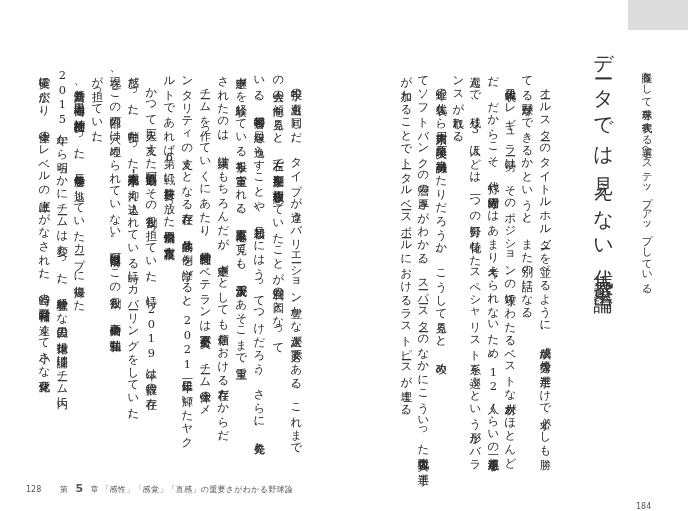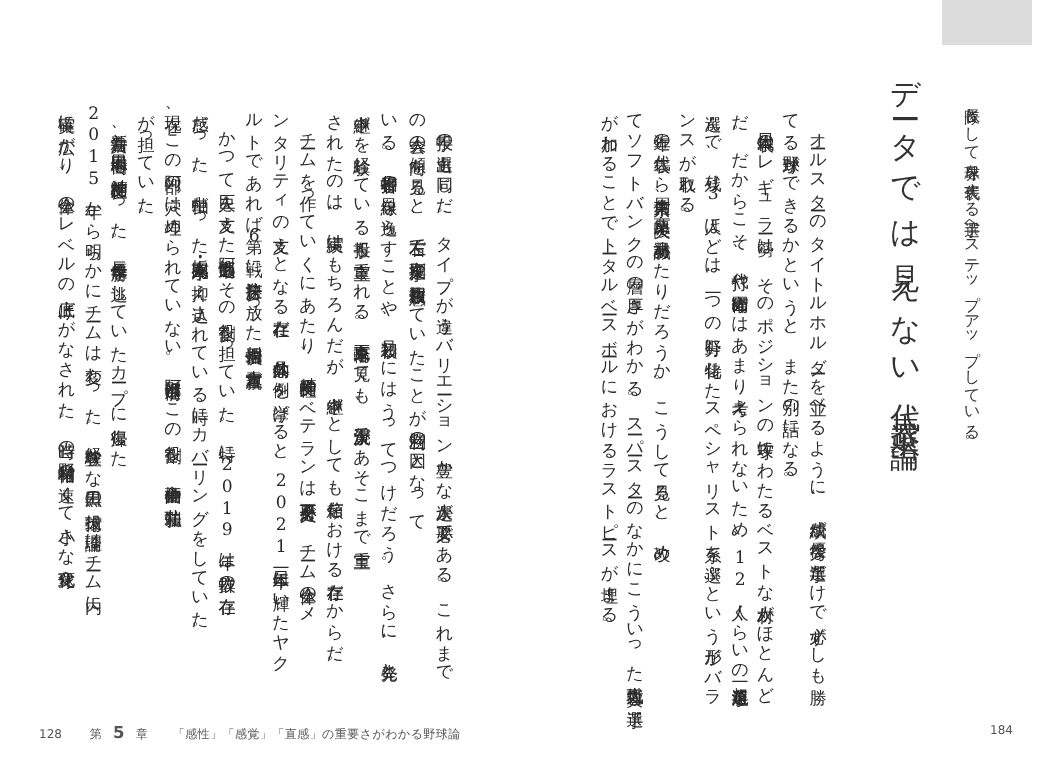--- a/index.html
+++ b/index.html
@@ -28,21 +28,21 @@
   .title-col {
     font-family: "DejaVu Sans", "Liberation Sans", sans-serif;
     font-size: 20px; letter-spacing: 6px; color: #333;
   }
   .footer {
     position: absolute; top: 482px;
     font-size: 8px; color: #555;
     font-family: "DejaVu Sans", "Liberation Sans", sans-serif;
   }
   .chap-num { font-size: 11px; font-weight: bold; margin: 0 5px; }
-  .running-head { margin-left: 14px; letter-spacing: 0.3px; }
+  .running-head { letter-spacing: 0.3px; }
 </style>
 </head>
 <body>
 
 <div class="spread">
   <div class="gray-tab"></div>
 
   <div class="vcol lead-col" style="left:642px; top:64px;">隊長として球界を代表する選手へステップアップしている。</div>
   <div class="vcol title-col" style="left:594px; top:40px;">データでは見えない代表選出論</div>
 
@@ -72,14 +72,14 @@
   <div class="vcol" style="left:56px; top:68px;">2015年から明らかにチームは変わった。経験豊かな黒田の投球術、理論はチーム内に</div>
   <div class="vcol" style="left:38px; top:68px;">確実に広がり、全体のレベルの底上げがなされた。当時の野村祐輔の速くて小さな変化球</div>
 
   <div class="footer" style="left:26px;">
     <span>128</span>
     <span style="margin-left:16px;">第</span>
     <span class="chap-num">5</span>
     <span>章</span>
     <span class="running-head">「感性」「感覚」「直感」の重要さがわかる野球論</span>
   </div>
-  <div class="footer" style="left:660px;">184</div>
+  <div class="footer" style="left:636px;margin-top:20px;">184</div>
 </div>
 
 </body></html>

